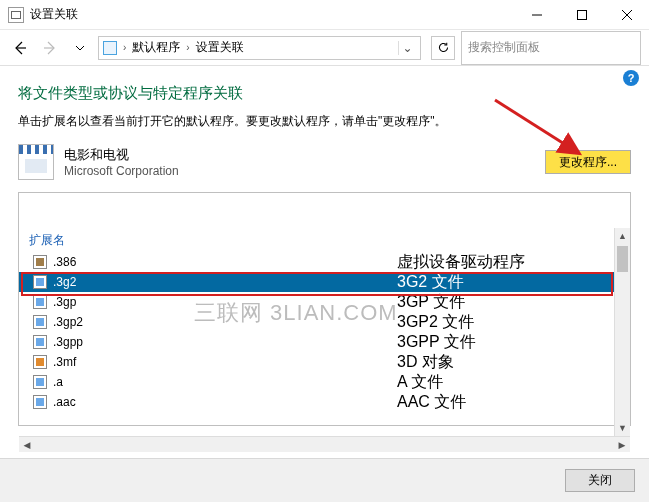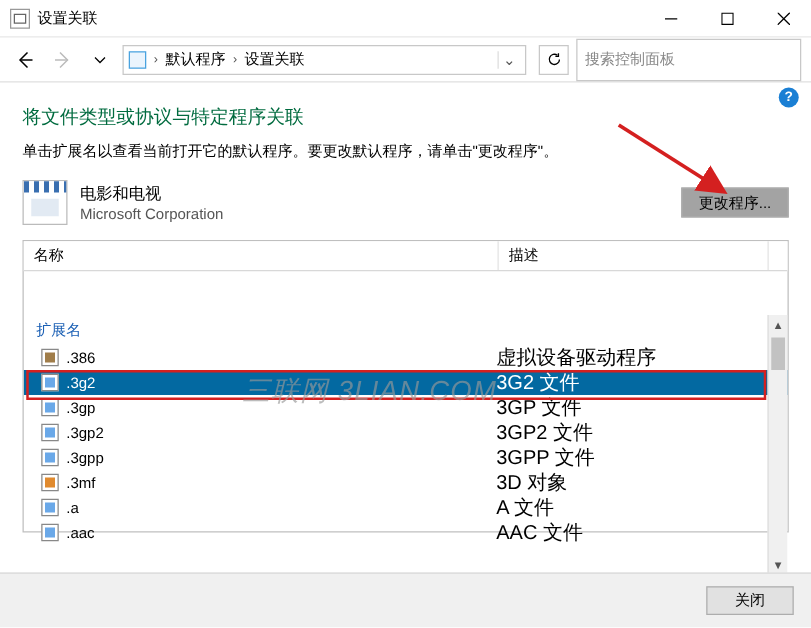--- a/index.html
+++ b/index.html
@@ -29,21 +29,21 @@
 
 .heading { color: #006b3f; font-size: 15px; margin-bottom: 10px; }
 .subtext { color: #000; font-size: 12px; margin-bottom: 14px; }
 
 .approw { display:flex; align-items:center; margin-bottom: 12px; }
 .appicon { width: 36px; height: 36px; background: #fff; border: 1px solid #bbb; margin-right: 10px; position: relative; }
 .appicon::before { content:""; position:absolute; top:0; left:0; right:0; height:9px; background: repeating-linear-gradient(90deg,#3a6fb0 0 4px,#fff 4px 8px); }
 .appicon::after { content:""; position:absolute; top:14px; left:6px; right:6px; bottom:6px; background:#3a6fb0; opacity:.15; }
 .appinfo .appname { font-size: 13px; color:#000; }
 .appinfo .apppub { font-size: 12px; color:#555; }
-.changebtn { margin-left:auto; width: 86px; height: 24px; border: 1px solid #adadad; background: #a3a3a3; display:flex; align-items:center; justify-content:center; }
+.changebtn { margin-left:auto; width: 86px; height: 24px; border: 1px solid #adadad; background: #fde047; display:flex; align-items:center; justify-content:center; }
 
 .listwrap { border: 1px solid #bfbfbf; height: 234px; }
 .listheader { display:flex; background:#fff; border-bottom: 1px solid #d8d8d8; height: 24px; align-items:center; font-size:12px; color:#000; }
 .col-name { width: 380px; padding-left: 8px; border-right:1px solid #e4e4e4; height:100%; display:flex; align-items:center; }
 .col-desc { flex:1; padding-left: 8px; height:100%; display:flex; align-items:center; }
 .col-scroll { width:16px; height:100%; border-left:1px solid #e4e4e4; }
 .listbody { height: calc(100% - 24px); overflow:hidden; position:relative;margin-top:35px; }
 .group { color:#1a5fb4; padding: 4px 0 3px 10px; font-size:12px; }
 .row { display:flex; height: 20px; align-items:center; padding-left: 14px; }
 .row .fi { width:14px; height:14px; background:#fff; border:1px solid #888; margin-right:6px; position:relative; }
@@ -58,21 +58,21 @@
 .vscroll { position:absolute; top:0; right:0; bottom:0; width:16px; background:#f0f0f0; border-left:1px solid #ddd; }
 .vscroll .up,.vscroll .down { height:16px; display:flex; align-items:center; justify-content:center; color:#555; font-size:9px; }
 .vscroll .thumb { position:absolute; left:2px; right:2px; top:18px; height:26px; background:#c2c2c2; }
 .hscroll { height:16px; background:#f0f0f0; border-top:1px solid #ddd; display:flex; align-items:center; }
 .hscroll .left,.hscroll .right { width:16px; text-align:center; color:#555; font-size:9px; }
 
 .footer { position:absolute; left:0; right:0; bottom:0; height:44px; border-top:1px solid #d8d8d8; background:#f0f0f0; display:flex; align-items:center; justify-content:flex-end; padding-right:14px; }
 .closebtn { width: 70px; height: 23px; border:1px solid #adadad; background:#e1e1e1; display:flex; align-items:center; justify-content:center;font-family:Liberation Serif, serif; }
 
 .arrow-annot { position:absolute; top: 94px; right: 50px; pointer-events:none; }
-.watermark { position:absolute; left: 194px; top: 298px; color:#999; font-size: 22px; letter-spacing:1px; pointer-events:none; opacity:.65; font-weight:300;font-style:italic;}
+.watermark { position:absolute; left: 194px; top: 298px; color:#999; font-size: 22px; letter-spacing:1px; pointer-events:none; opacity:.65; font-weight:300;}
 </style>
 </head>
 <body>
 
 <div class="titlebar">
   <div class="icon"></div>
   <div class="title">设置关联</div>
   <div class="winbtns">
     <div class="winbtn">
         <svg viewBox="0 0 10 10">
@@ -138,25 +138,20 @@
   <div class="approw">
     <div class="appicon"></div>
     <div class="appinfo">
       <div class="appname">电影和电视</div>
       <div class="apppub">Microsoft Corporation</div>
     </div>
     <div class="changebtn">更改程序...</div>
   </div>
 
   <div class="listwrap">
-    <div class="listheader">
-      <div class="col-name">名称</div>
-      <div class="col-desc">描述</div>
-      <div class="col-scroll"></div>
-    </div>
     <div class="listbody" id="listbody">
       <div class="group">扩展名</div>
 
       <div class="row">
           <div class="fi alt"></div>
           <div class="rn">.386</div>
           <div class="rd">虚拟设备驱动程序</div>
         </div>
         <div class="row selected">
           <div class="fi "></div>

